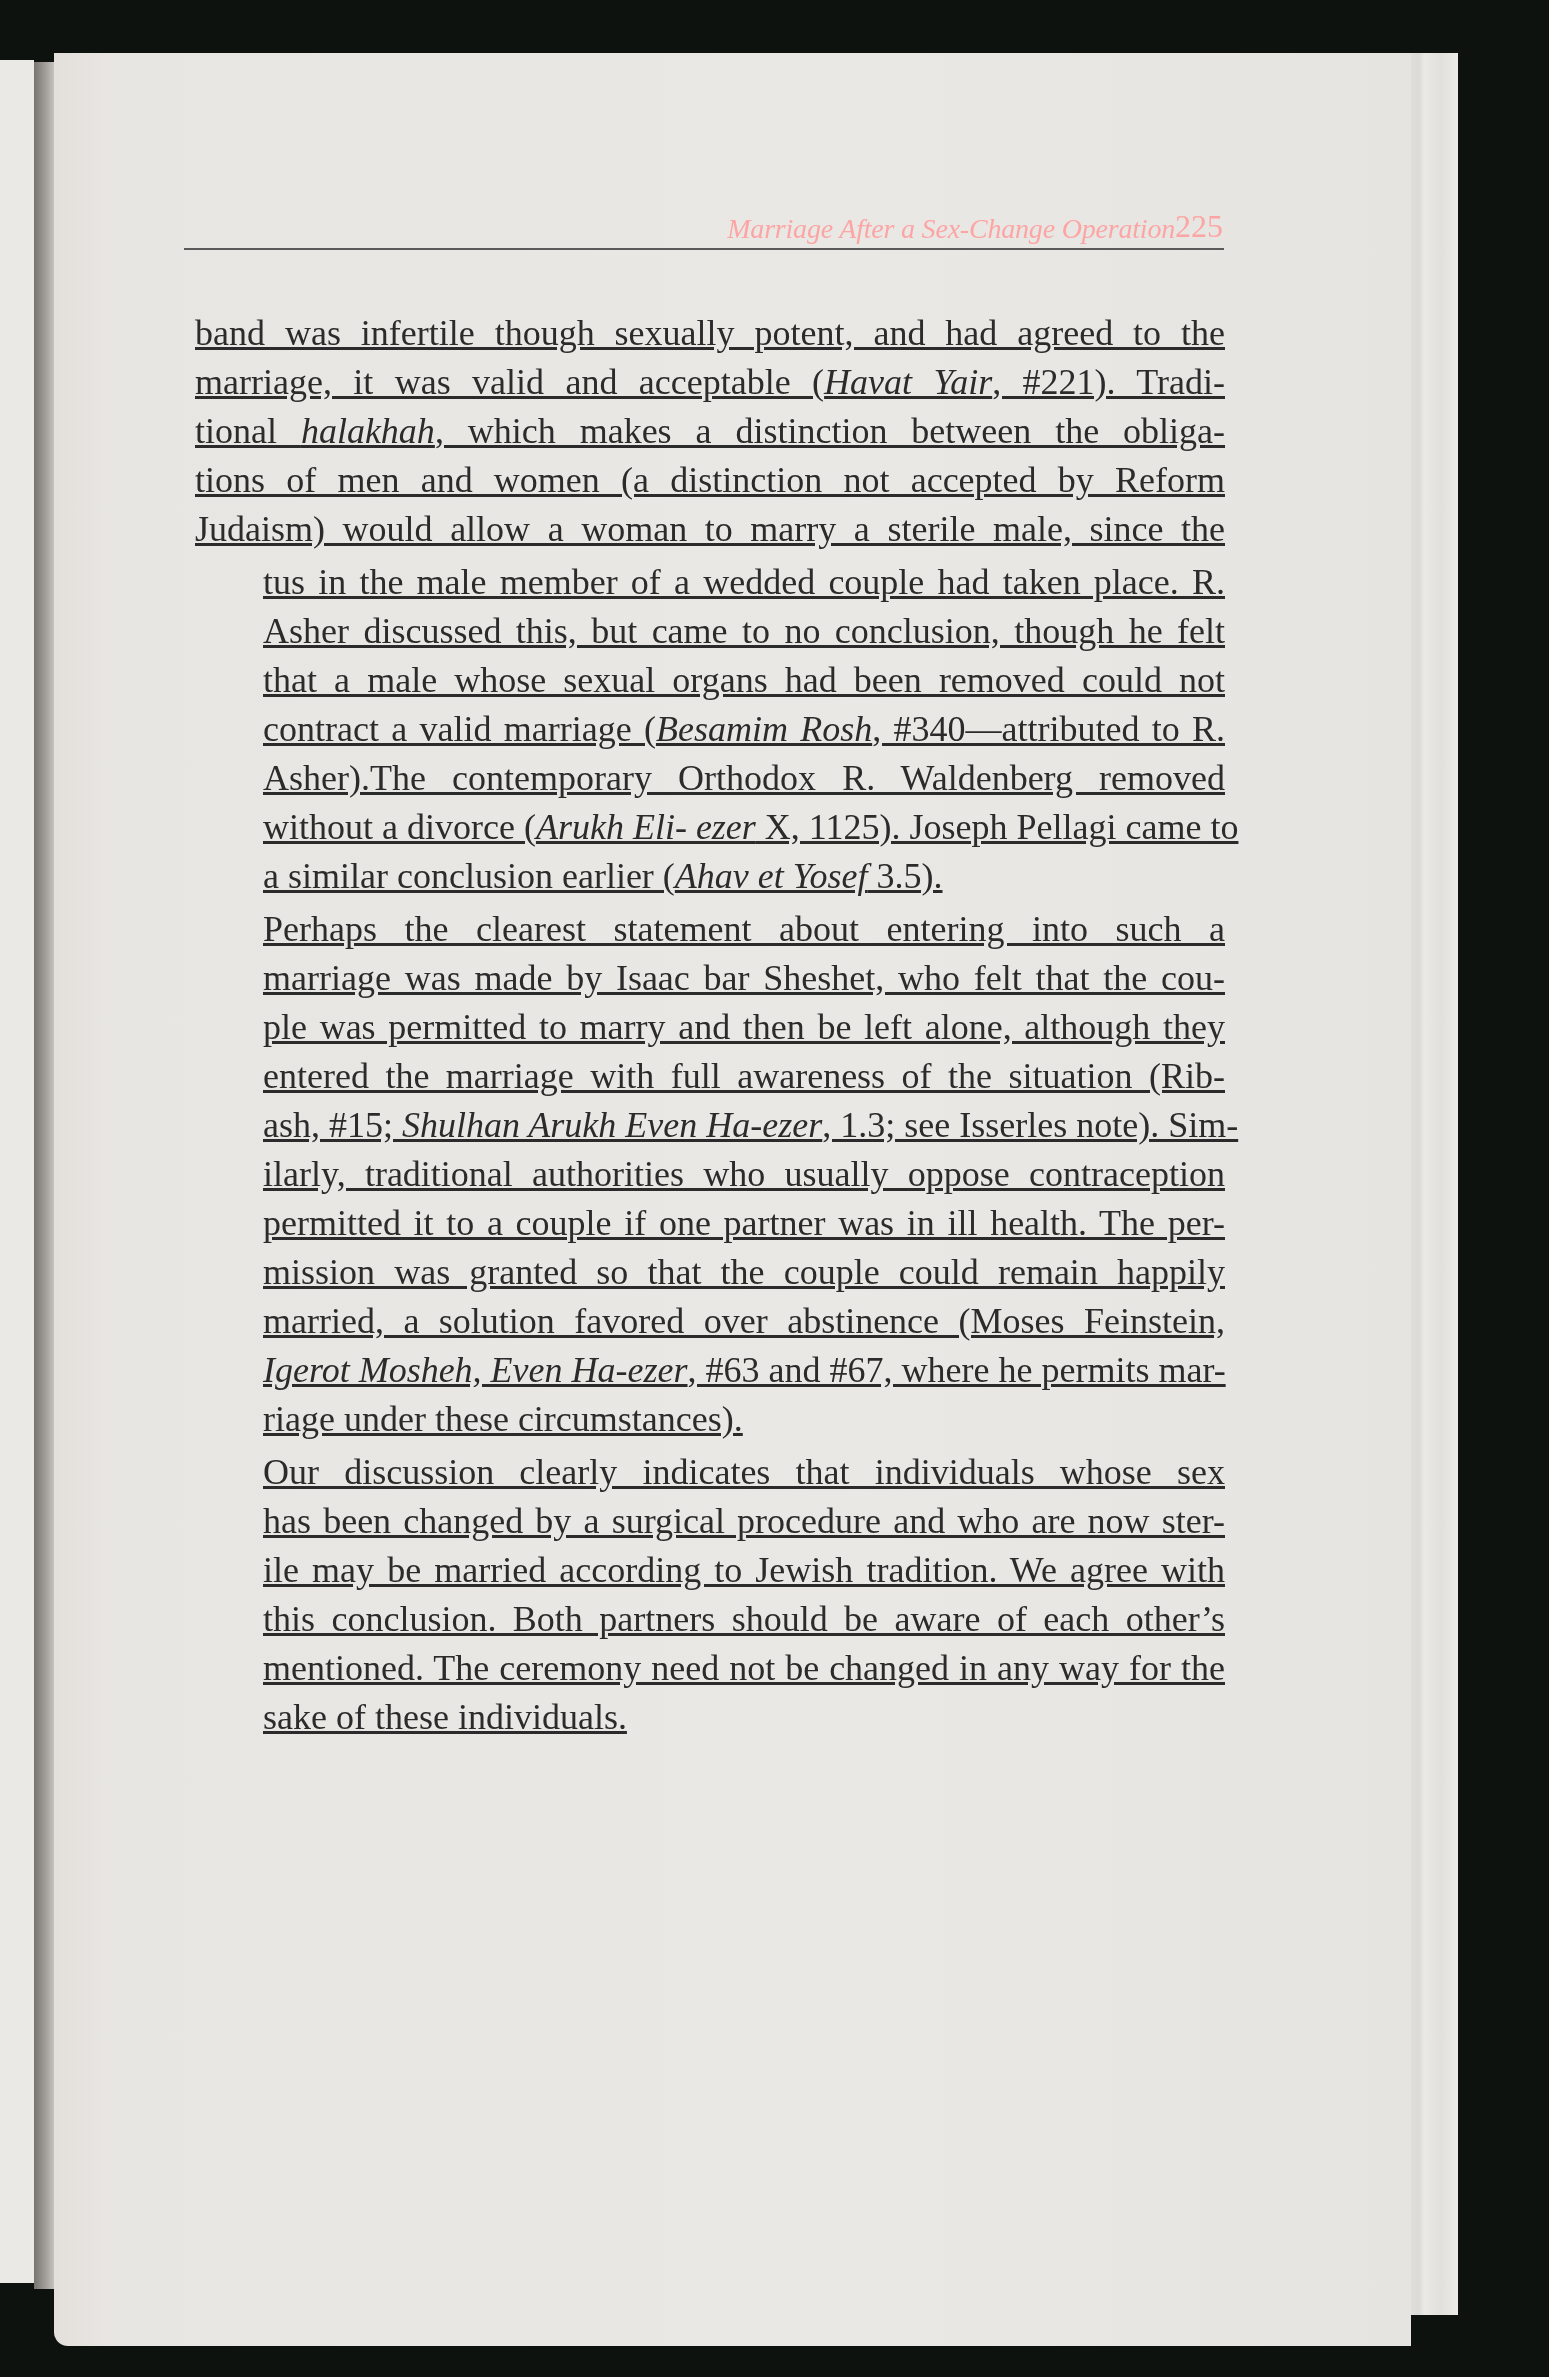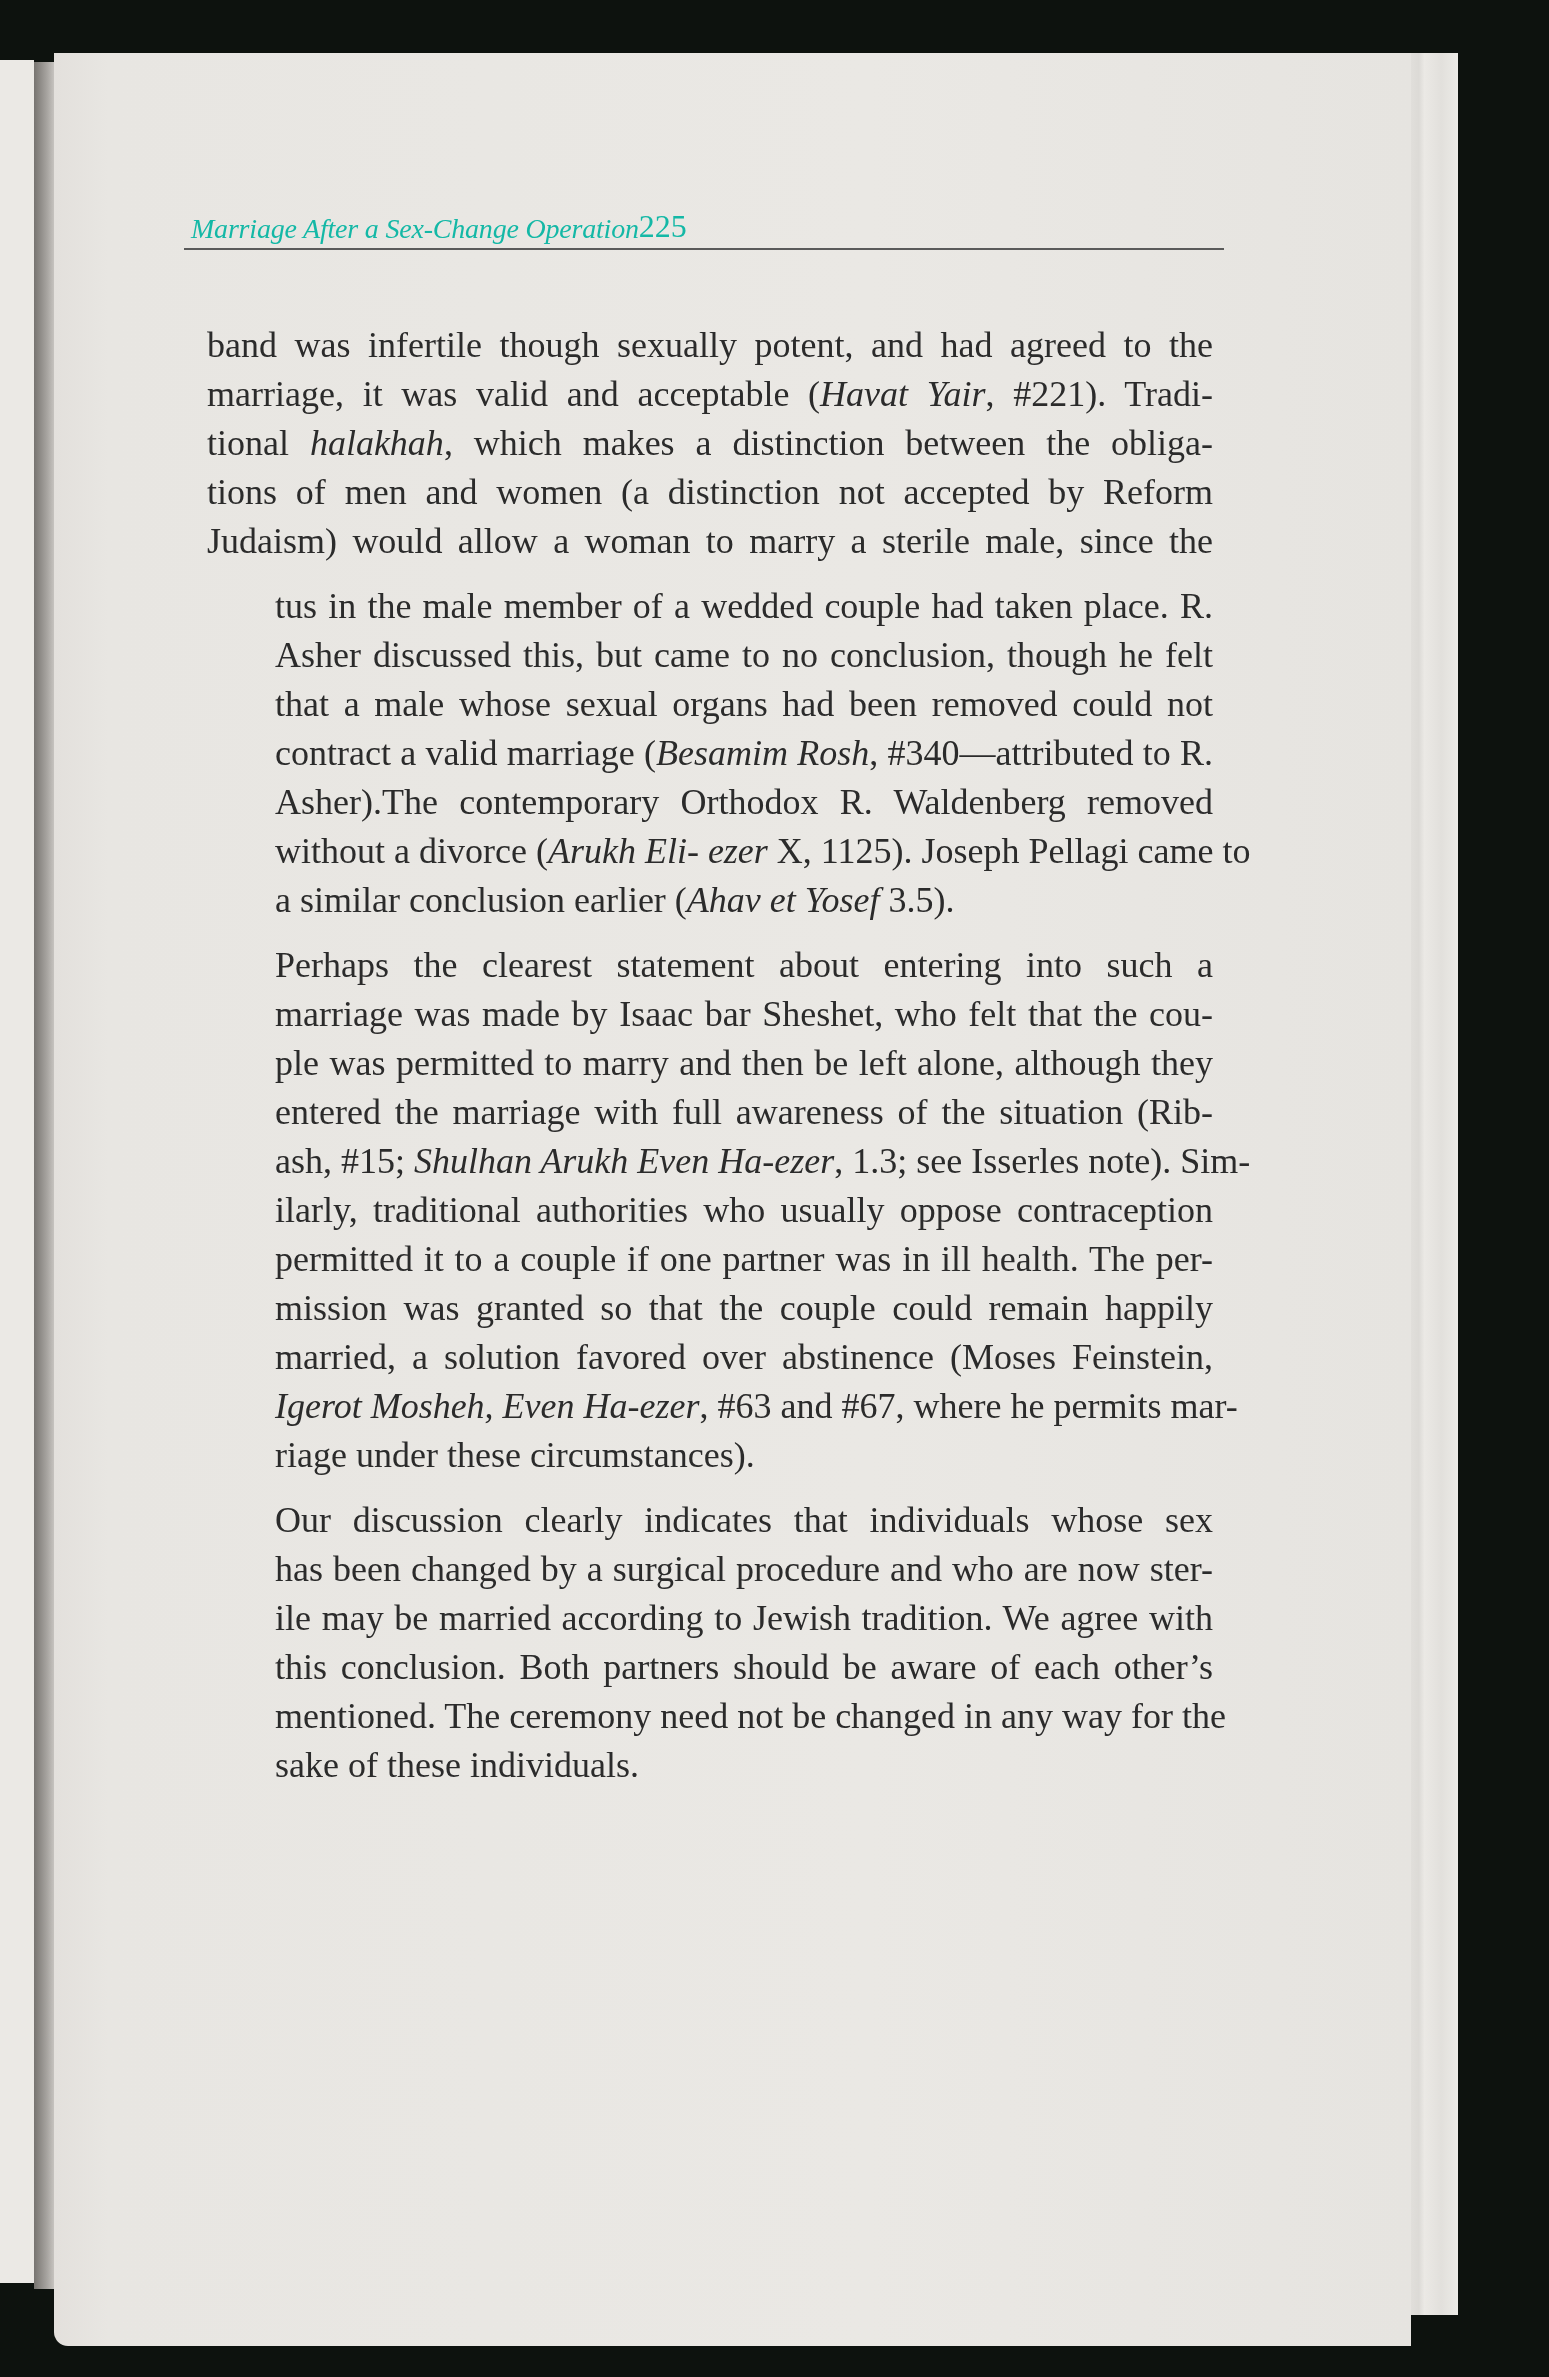--- a/index.html
+++ b/index.html
@@ -28,38 +28,38 @@
     position: absolute; left: 54px; top: 53px; width: 1357px; height: 2293px;
     background: linear-gradient(to right, #e3e0dc 0%, #e8e6e2 4%, #eae8e4 60%, #e6e4e0 100%);
     border-bottom-left-radius: 14px;
   }
   .page-edges {
     position: absolute; left: 1402px; top: 53px; width: 56px; height: 2262px;
     background: linear-gradient(to right, #e6e4e0, #dcdad6 30%, #ebe9e5 40%, #e2e0dc 70%, #ecebe7);
   }
   .running-head {
     position: absolute; left: 191px; top: 203px; width: 1032px; height: 42px;
-    display: flex; justify-content: flex-start; align-items: flex-end;
-    color: #14b8a6;
+    display: flex; justify-content: flex-end; align-items: flex-end;
+    color: #fca5a5;
   }
   .running-head .title {
     font-style: italic; font-size: 28px; letter-spacing: -0.2px;
   }
   .running-head .folio { font-size: 32px; }
   .rule {
     position: absolute; left: 184px; top: 248px; width: 1040px; height: 2.3px;
     background: #5a5a5a;
   }
   .body-text {
     position: absolute; left: 191px; top: 305px; width: 1038px;
     color: #2b2b2b;
     font-size: 36px; line-height: 49px;
     text-align: justify;
   }
-  .para { margin: 16px; }
+  .para { margin: 4px; text-decoration: underline; }
   .para.indent { text-indent: 68px; }
   .line { display: block; text-align-last: justify; white-space: nowrap; }
   .line.last { text-align-last: left; }
   i { font-style: italic; }
   .show-through {
     position: absolute; left: 191px; top: 1882px; width: 1038px;
     color: rgba(120,118,114,0.18);
     font-size: 34px; line-height: 48px;
     transform: scaleX(-1);
     filter: blur(1.2px);

